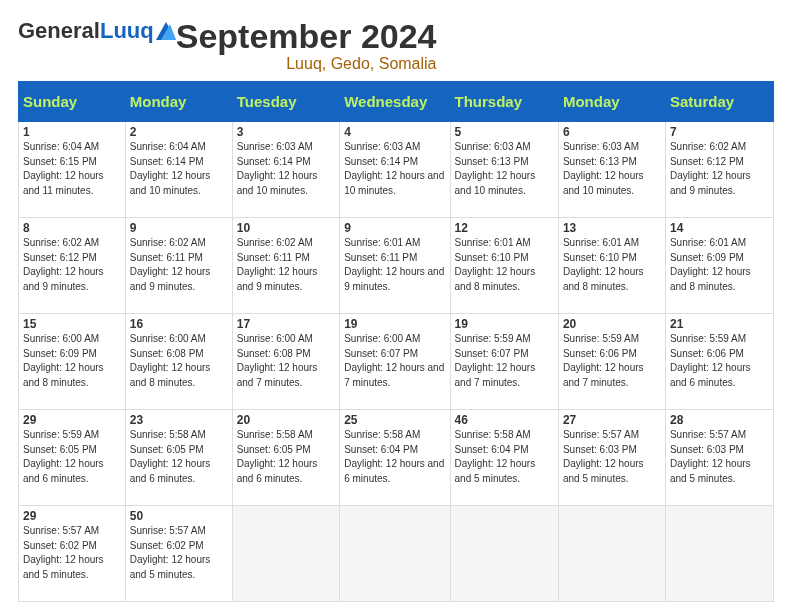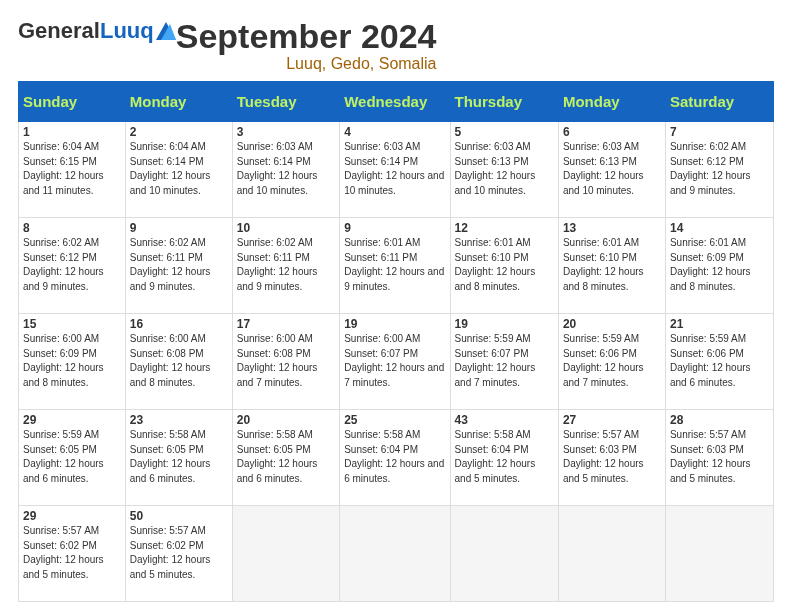--- a/index.html
+++ b/index.html
@@ -238,21 +238,21 @@
             </td>
             <td>
               <span class="day-num">20</span>
               <div class="day-info">Sunrise: 5:58 AM<br>Sunset: 6:05 PM<br>Daylight: 12 hours and 6 minutes.</div>
             </td>
             <td>
               <span class="day-num">25</span>
               <div class="day-info">Sunrise: 5:58 AM<br>Sunset: 6:04 PM<br>Daylight: 12 hours and 6 minutes.</div>
             </td>
             <td>
-              <span class="day-num">43</span>
+              <span class="day-num">46</span>
               <div class="day-info">Sunrise: 5:58 AM<br>Sunset: 6:04 PM<br>Daylight: 12 hours and 5 minutes.</div>
             </td>
             <td>
               <span class="day-num">27</span>
               <div class="day-info">Sunrise: 5:57 AM<br>Sunset: 6:03 PM<br>Daylight: 12 hours and 5 minutes.</div>
             </td>
             <td>
               <span class="day-num">28</span>
               <div class="day-info">Sunrise: 5:57 AM<br>Sunset: 6:03 PM<br>Daylight: 12 hours and 5 minutes.</div>
             </td>

